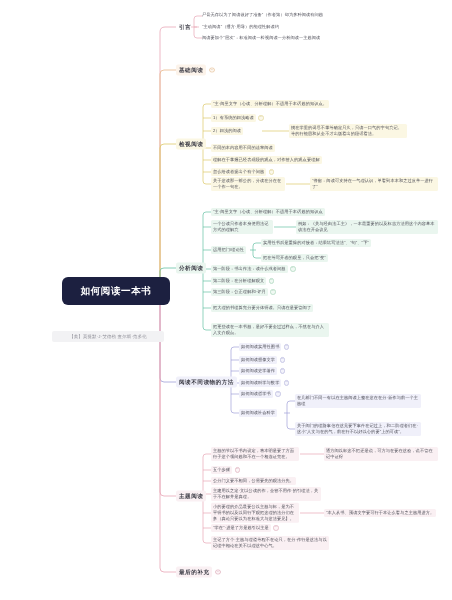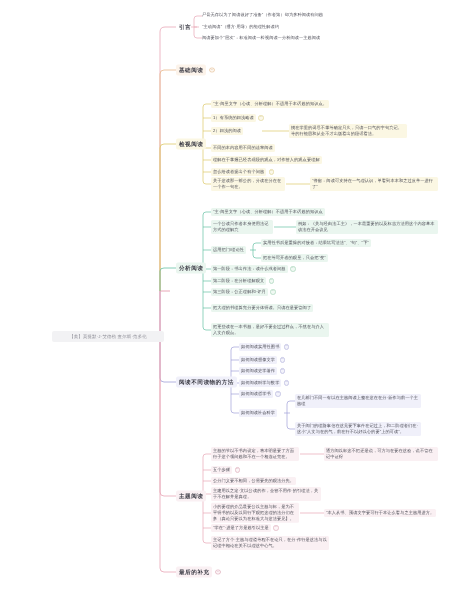--- a/index.html
+++ b/index.html
@@ -181,20 +181,23 @@
     <path d="M203 494 H211" stroke="#e8a6b6" stroke-width=".7" fill="none"></path>
     <path d="M203 513 H211" stroke="#e8a6b6" stroke-width=".7" fill="none"></path>
     <path d="M203 528 H211" stroke="#e8a6b6" stroke-width=".7" fill="none"></path>
     <path d="M206 543 H211" stroke="#e8a6b6" stroke-width=".7" fill="none"></path>
     <path d="M300 454 H324" stroke="#e8a6b6" stroke-width=".7" fill="none"></path>
     <path d="M300 513 H324" stroke="#e8a6b6" stroke-width=".7" fill="none"></path>
 
     <path d="M206 572 H211" stroke="#e8a6b6" stroke-width=".7" fill="none"></path>
   </svg>
 
+  <div class="root-node">
+    <span>如何阅读一本书</span>
+  </div>
   <div class="root-sub">
     <span>【美】莫提默·J·艾德勒 查尔斯·范多伦</span>
   </div>
 
   <div class="l1" style="left:176px; top:27px;">
     <span class="l1-pill">引言</span>
   </div>
   <div class="n" style="left:202px; top:15px; width:132px;">
     <span class="txt">尸骨无存以为了阅读做好了准备"（作者第）却为多种阅读有问题</span>
   </div>

